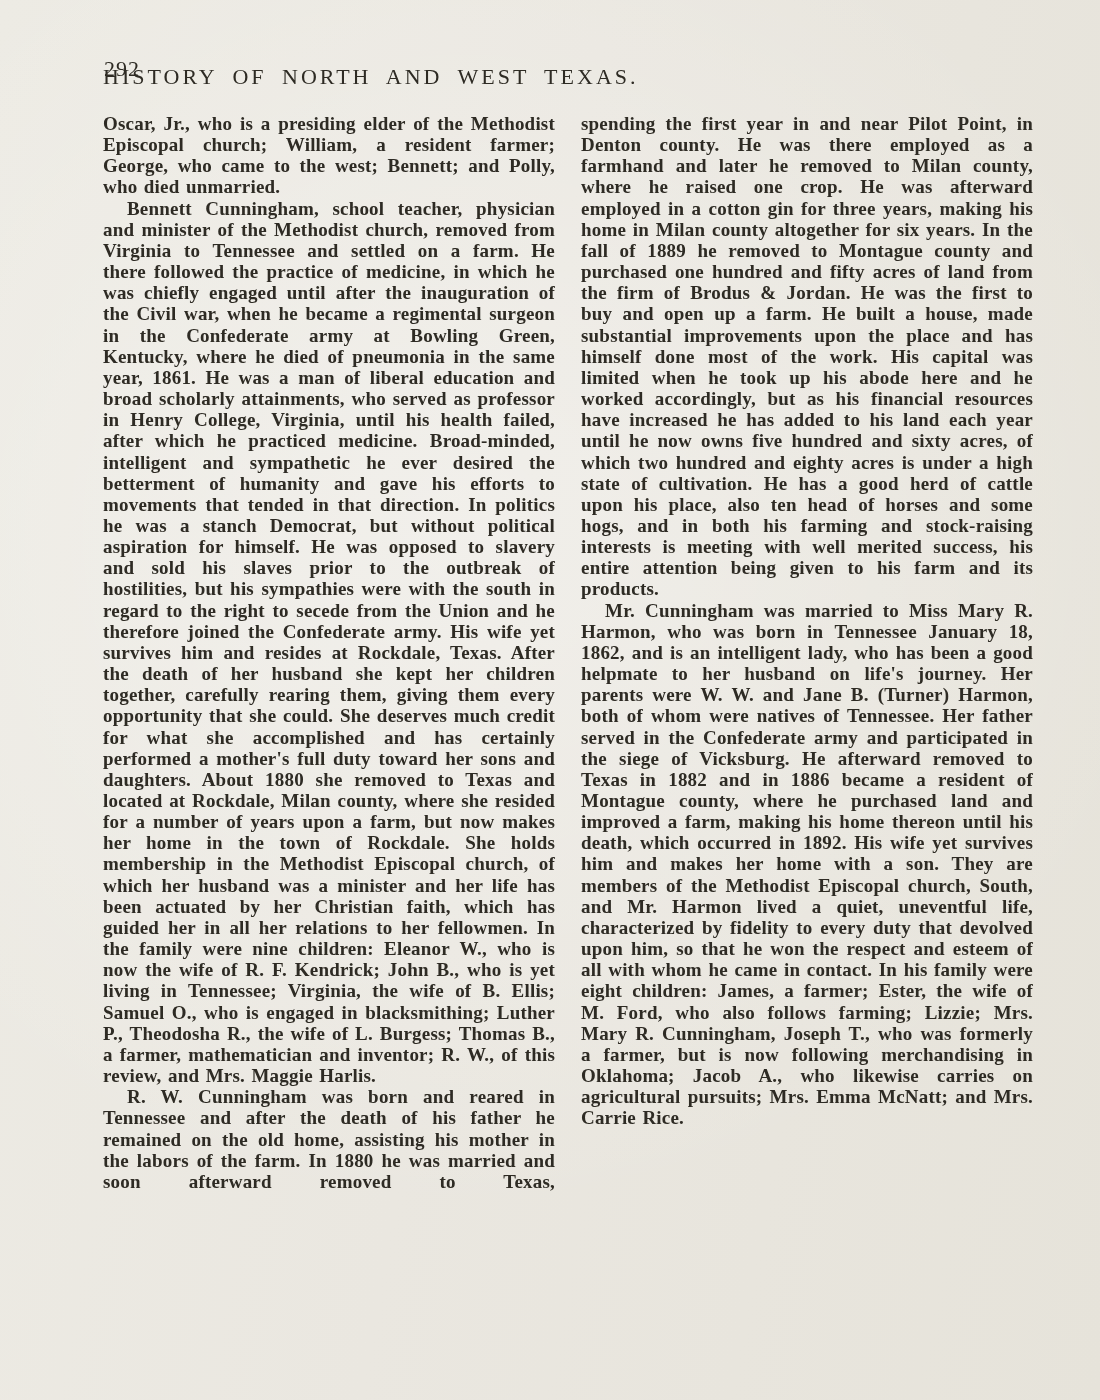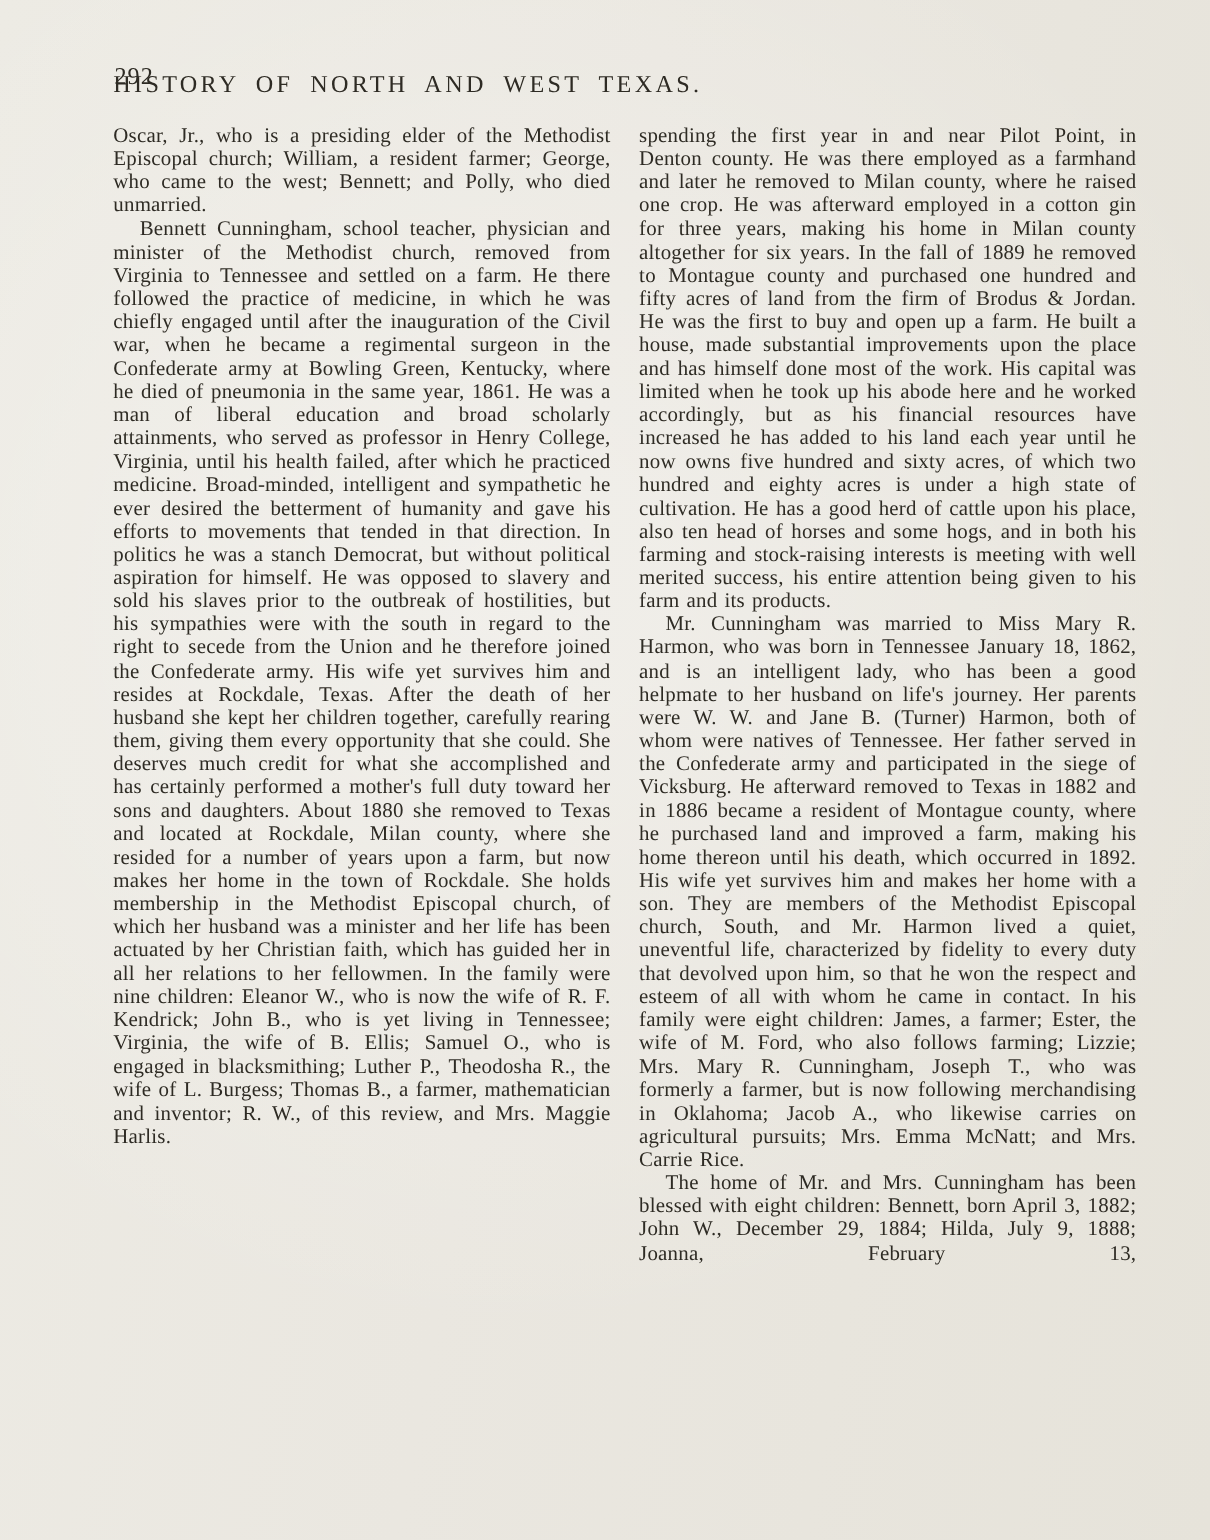--- a/index.html
+++ b/index.html
@@ -51,20 +51,21 @@
     width: 452px;
     text-align: justify;
     font-size: 19px;
     line-height: 21.15px;
     letter-spacing: 0.2px;
     word-spacing: 1.5px;
     color: #2e2b24;
   }
   .column p {
     margin: 0;
+    font-weight: bold;
   }
   .para.indented {
     text-indent: 24px;
   }
   .para.continues {
     text-align-last: justify;
   }
 </style>
 </head>
 <body>
@@ -73,23 +74,23 @@
 
   <div class="page-number">292</div>
 
   <div class="running-header">HISTORY OF NORTH AND WEST TEXAS.</div>
 
   <div class="columns">
 
     <div class="column">
       <p class="para">Oscar, Jr., who is a presiding elder of the Methodist Episcopal church; William, a resident farmer; George, who came to the west; Bennett; and Polly, who died unmarried.</p>
       <p class="para indented">Bennett Cunningham, school teacher, physician and minister of the Methodist church, removed from Virginia to Tennessee and settled on a farm. He there followed the practice of medicine, in which he was chiefly engaged until after the inauguration of the Civil war, when he became a regimental surgeon in the Confederate army at Bowling Green, Kentucky, where he died of pneumonia in the same year, 1861. He was a man of liberal education and broad scholarly attainments, who served as professor in Henry College, Virginia, until his health failed, after which he practiced medicine. Broad-minded, intelligent and sympathetic he ever desired the betterment of humanity and gave his efforts to movements that tended in that direction. In politics he was a stanch Democrat, but without political aspiration for himself. He was opposed to slavery and sold his slaves prior to the outbreak of hostilities, but his sympathies were with the south in regard to the right to secede from the Union and he therefore joined the Confederate army. His wife yet survives him and resides at Rockdale, Texas. After the death of her husband she kept her children together, carefully rearing them, giving them every opportunity that she could. She deserves much credit for what she accomplished and has certainly performed a mother's full duty toward her sons and daughters. About 1880 she removed to Texas and located at Rockdale, Milan county, where she resided for a number of years upon a farm, but now makes her home in the town of Rockdale. She holds membership in the Methodist Episcopal church, of which her husband was a minister and her life has been actuated by her Christian faith, which has guided her in all her relations to her fellowmen. In the family were nine children: Eleanor W., who is now the wife of R. F. Kendrick; John B., who is yet living in Tennessee; Virginia, the wife of B. Ellis; Samuel O., who is engaged in blacksmithing; Luther P., Theodosha R., the wife of L. Burgess; Thomas B., a farmer, mathematician and inventor; R. W., of this review, and Mrs. Maggie Harlis.</p>
+      <p class="para indented continues">R. W. Cunningham was born and reared in Tennessee and after the death of his father he remained on the old home, assisting his mother in the labors of the farm. In 1880 he was married and soon afterward removed to Texas,</p>
     </div>
 
     <div class="column">
       <p class="para">spending the first year in and near Pilot Point, in Denton county. He was there employed as a farmhand and later he removed to Milan county, where he raised one crop. He was afterward employed in a cotton gin for three years, making his home in Milan county altogether for six years. In the fall of 1889 he removed to Montague county and purchased one hundred and fifty acres of land from the firm of Brodus &amp; Jordan. He was the first to buy and open up a farm. He built a house, made substantial improvements upon the place and has himself done most of the work. His capital was limited when he took up his abode here and he worked accordingly, but as his financial resources have increased he has added to his land each year until he now owns five hundred and sixty acres, of which two hundred and eighty acres is under a high state of cultivation. He has a good herd of cattle upon his place, also ten head of horses and some hogs, and in both his farming and stock-raising interests is meeting with well merited success, his entire attention being given to his farm and its products.</p>
       <p class="para indented">Mr. Cunningham was married to Miss Mary R. Harmon, who was born in Tennessee January 18, 1862, and is an intelligent lady, who has been a good helpmate to her husband on life's journey. Her parents were W. W. and Jane B. (Turner) Harmon, both of whom were natives of Tennessee. Her father served in the Confederate army and participated in the siege of Vicksburg. He afterward removed to Texas in 1882 and in 1886 became a resident of Montague county, where he purchased land and improved a farm, making his home thereon until his death, which occurred in 1892. His wife yet survives him and makes her home with a son. They are members of the Methodist Episcopal church, South, and Mr. Harmon lived a quiet, uneventful life, characterized by fidelity to every duty that devolved upon him, so that he won the respect and esteem of all with whom he came in contact. In his family were eight children: James, a farmer; Ester, the wife of M. Ford, who also follows farming; Lizzie; Mrs. Mary R. Cunningham, Joseph T., who was formerly a farmer, but is now following merchandising in Oklahoma; Jacob A., who likewise carries on agricultural pursuits; Mrs. Emma McNatt; and Mrs. Carrie Rice.</p>
-      <p class="para indented continues">The home of Mr. and Mrs. Cunningham has been blessed with eight children: Bennett, born April 3, 1882; John W., December 29, 1884; Hilda, July 9, 1888; Joanna, February 13,</p>
     </div>
 
   </div>
 
 </div>
 
 </body></html>

